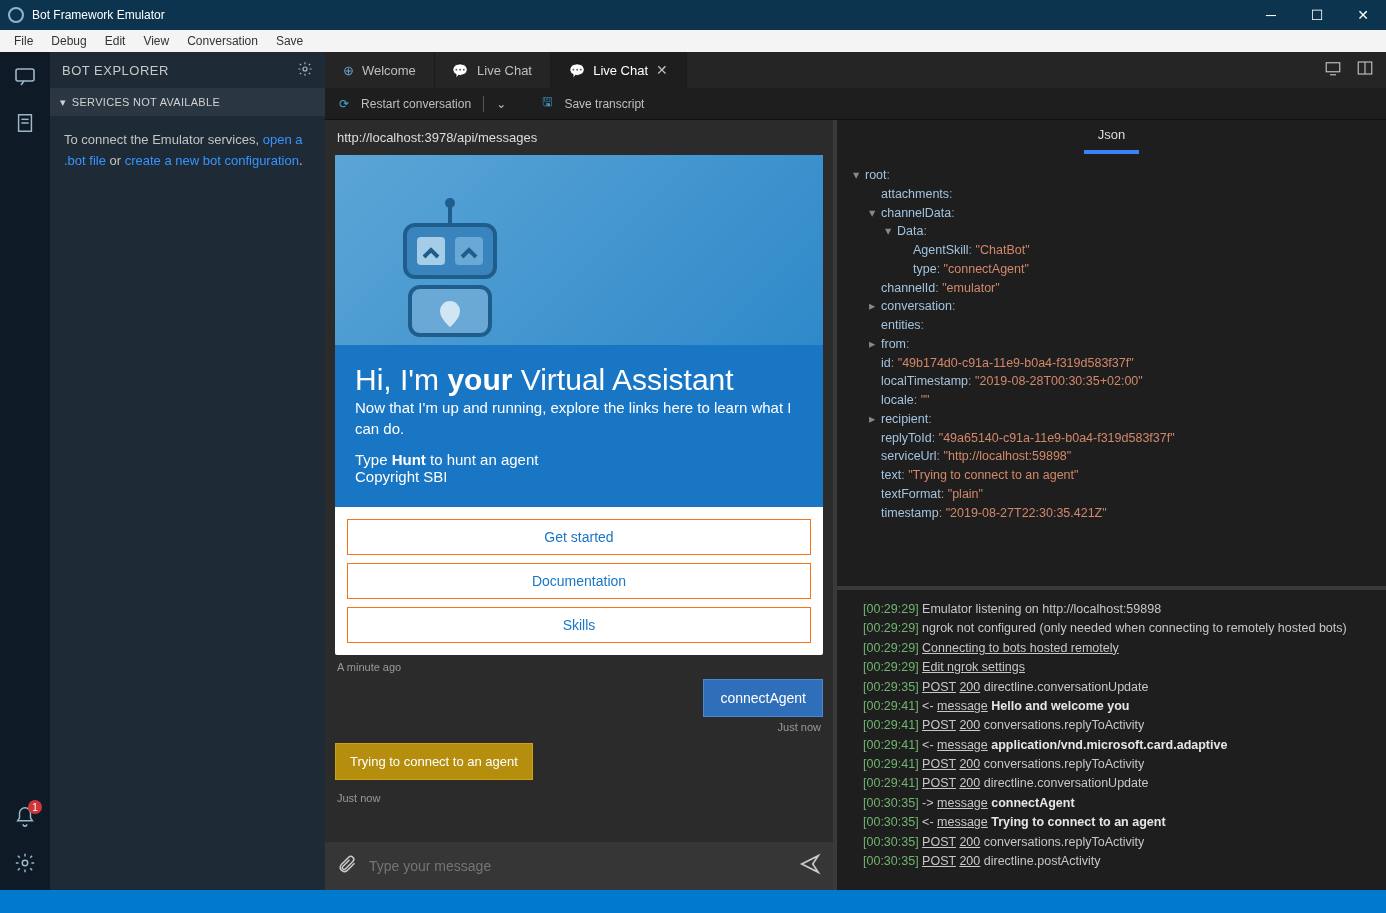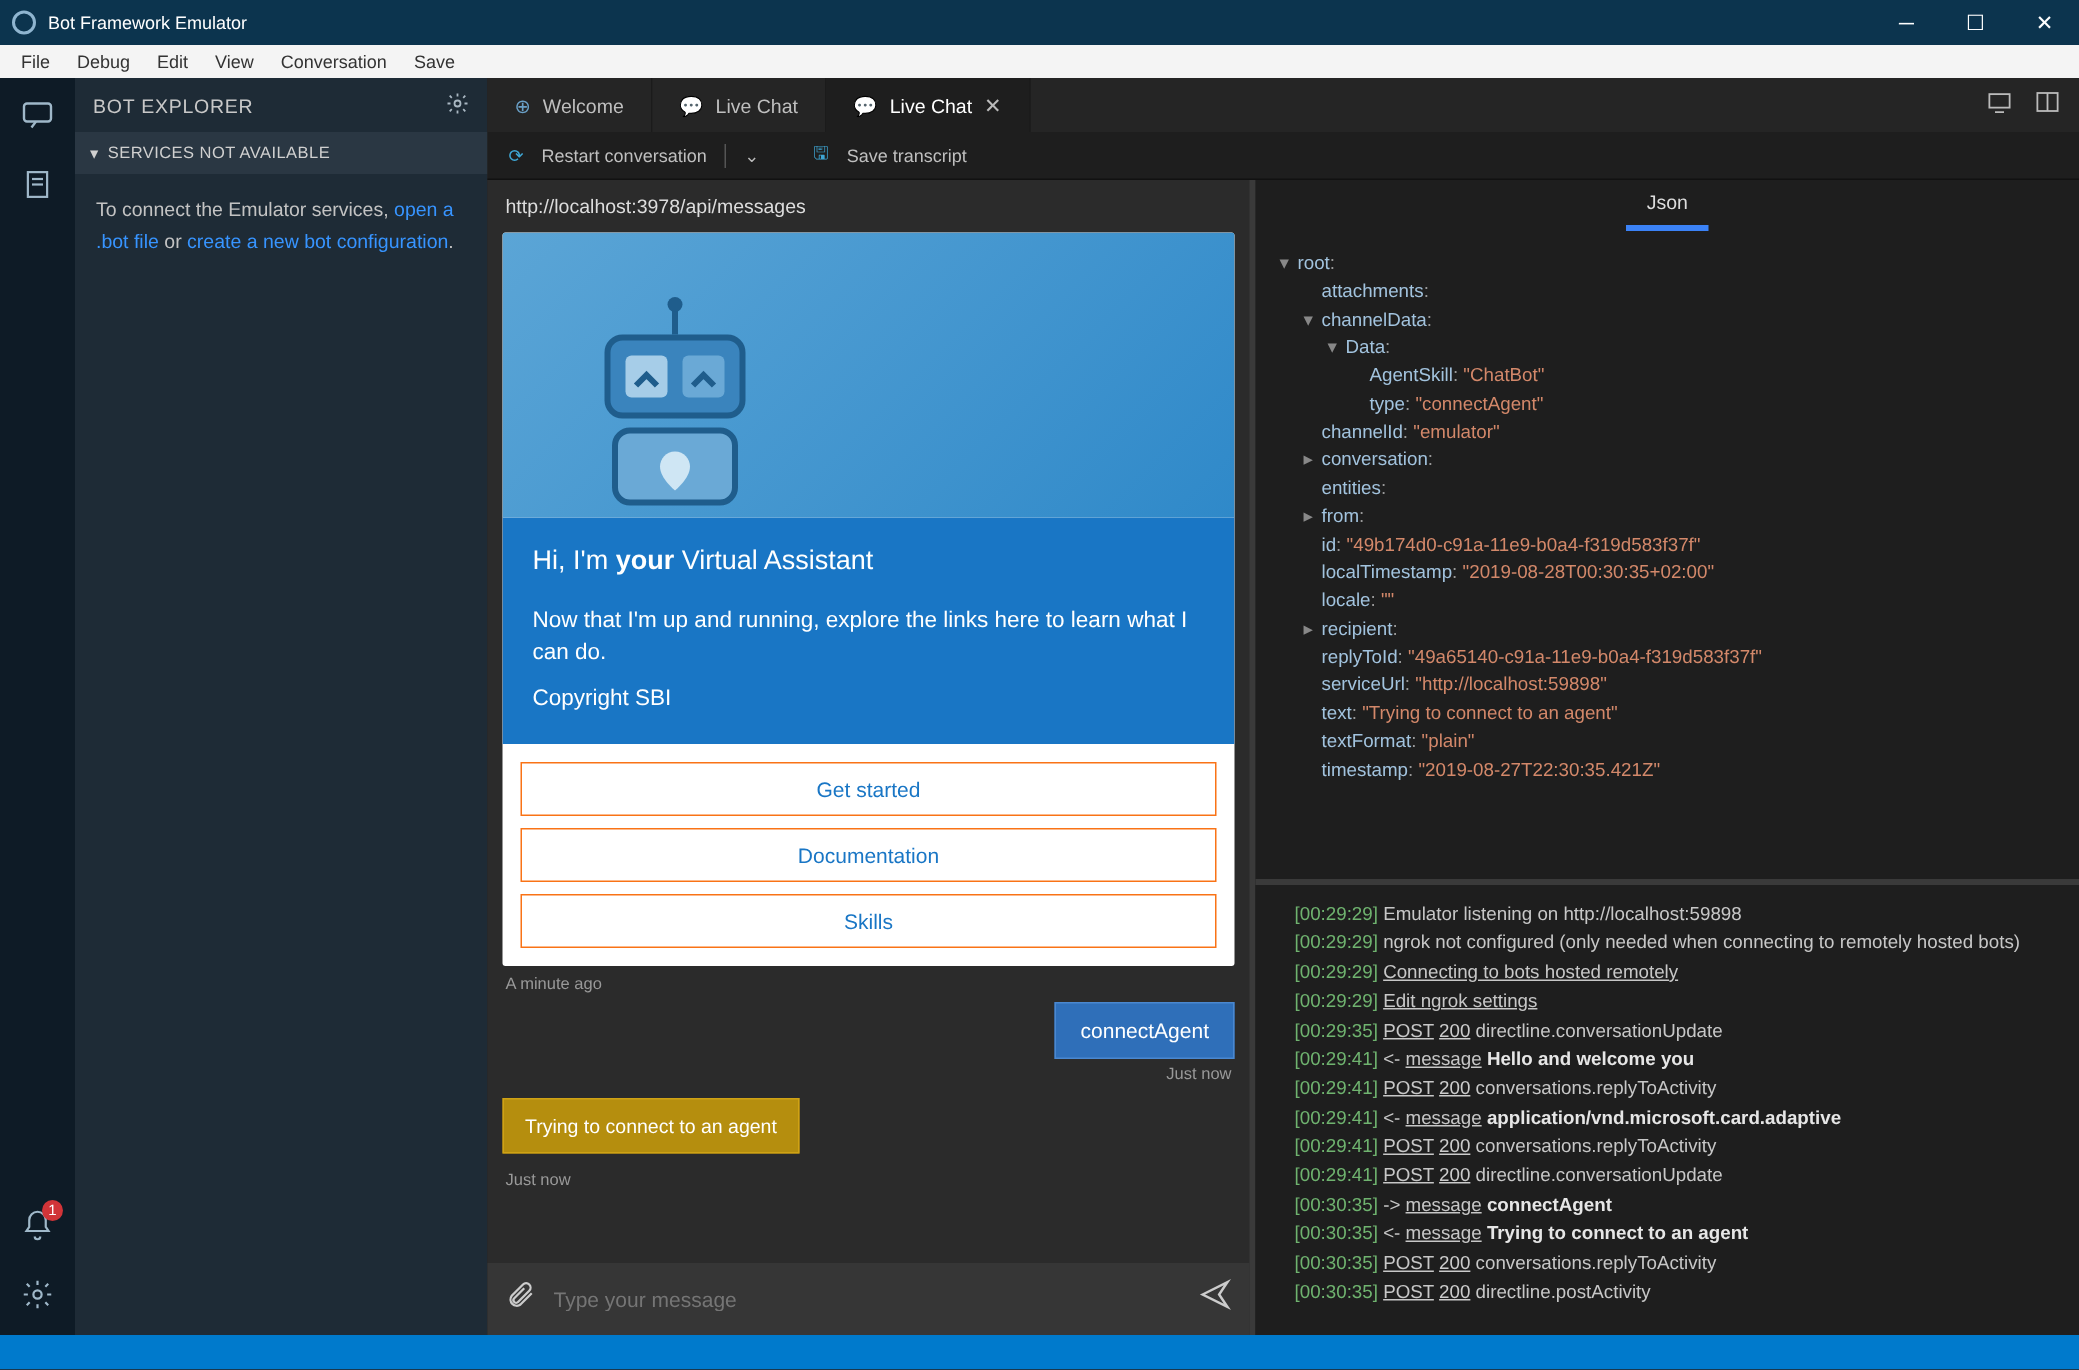--- a/index.html
+++ b/index.html
@@ -33,21 +33,21 @@
 .toolbar .sep { width:1px; height:16px; background:#555; margin:0 4px; }
 .toolbar .ticon { color:#3ea6d4; margin-right:4px; }
 .workspace { flex:1; display:flex; min-height:0; }
 .chatcol { width:512px; background:#2b2b2b; display:flex; flex-direction:column; border-right:4px solid #3a3a3a; }
 .url { padding:10px 12px; font-size:13px; color:#ddd; }
 .card-holder { padding:0 10px; }
 .vcard { background:#fff; border-radius:2px; overflow:hidden; }
 .cardimg { height:190px; background:linear-gradient(135deg,#5ba5d6 0%,#2f89c9 100%); position:relative; }
 .robot { position:absolute; left:40px; bottom:0; }
 .cardblue { background:#1976c5; color:#fff; padding:18px 20px 22px; }
-.cardblue h2 { font-size:18px; font-weight:400; margin-bottom:19px; }
+.cardblue h2 { font-size:30px; font-weight:400; margin-bottom:0; }
 .cardblue h2 b { font-weight:700; }
 .cardblue p { font-size:15px; line-height:1.4; margin-bottom:12px; }
 .cardblue .ln { font-size:15px; }
 .cardbtns { padding:12px; display:flex; flex-direction:column; gap:8px; }
 .cardbtns button { height:36px; border:1px solid #f97316; background:#fff; color:#1976c5; font-size:14px; cursor:pointer; }
 .ts { font-size:11px; color:#999; padding:6px 12px; }
 .msg-out { align-self:flex-end; margin-right:10px; background:#2f6fb9; color:#fff; padding:10px 16px; border:1px solid #4a88d0; font-size:14px; }
 .ts-right { font-size:11px; color:#999; text-align:right; padding:4px 12px; }
 .msg-system { margin:6px 10px; background:#b58e0e; color:#fff; padding:10px 14px; border:1px solid #cfa215; font-size:13px; width:fit-content; }
 .inputbar { margin-top:auto; height:48px; background:#363636; display:flex; align-items:center; padding:0 12px; gap:12px; }
@@ -193,20 +193,21 @@
                 <rect x="80" y="42" width="28" height="28" rx="4" fill="#6aa9d6"></rect>
                 <path d="M49 62 l7-7 l7 7" stroke="#1f5d8c" stroke-width="4" fill="none"></path>
                 <path d="M87 62 l7-7 l7 7" stroke="#1f5d8c" stroke-width="4" fill="none"></path>
                 <rect x="35" y="92" width="80" height="48" rx="10" fill="#6aa9d6" stroke="#1f5d8c" stroke-width="4"></rect>
                 <path d="M75 106 c6 0 10 5 10 10 c0 8-10 16-10 16 s-10-8-10-16 c0-5 4-10 10-10z" fill="#cfe6f4"></path>
               </svg>
             </div>
             <div class="cardblue">
               <h2><span>Hi, I'm </span><b>your</b><span> Virtual Assistant</span></h2>
               <p>Now that I'm up and running, explore the links here to learn what I can do.</p>
+              <div class="ln"><span>Type </span><b>Hunt</b><span> to hunt an agent</span></div>
               <div class="ln">Copyright SBI</div>
             </div>
             <div class="cardbtns">
               <button>Get started</button>
               <button>Documentation</button>
               <button>Skills</button>
             </div>
           </div>
         </div>
         <div class="ts">A minute ago</div>

